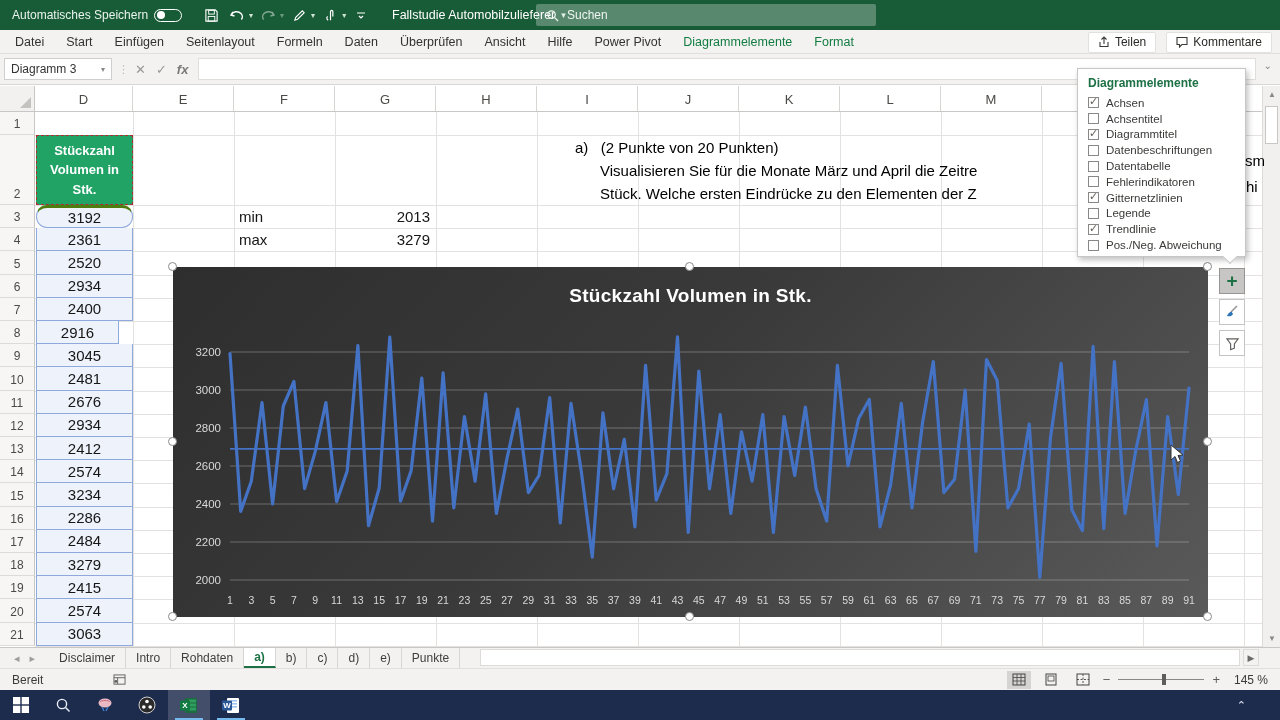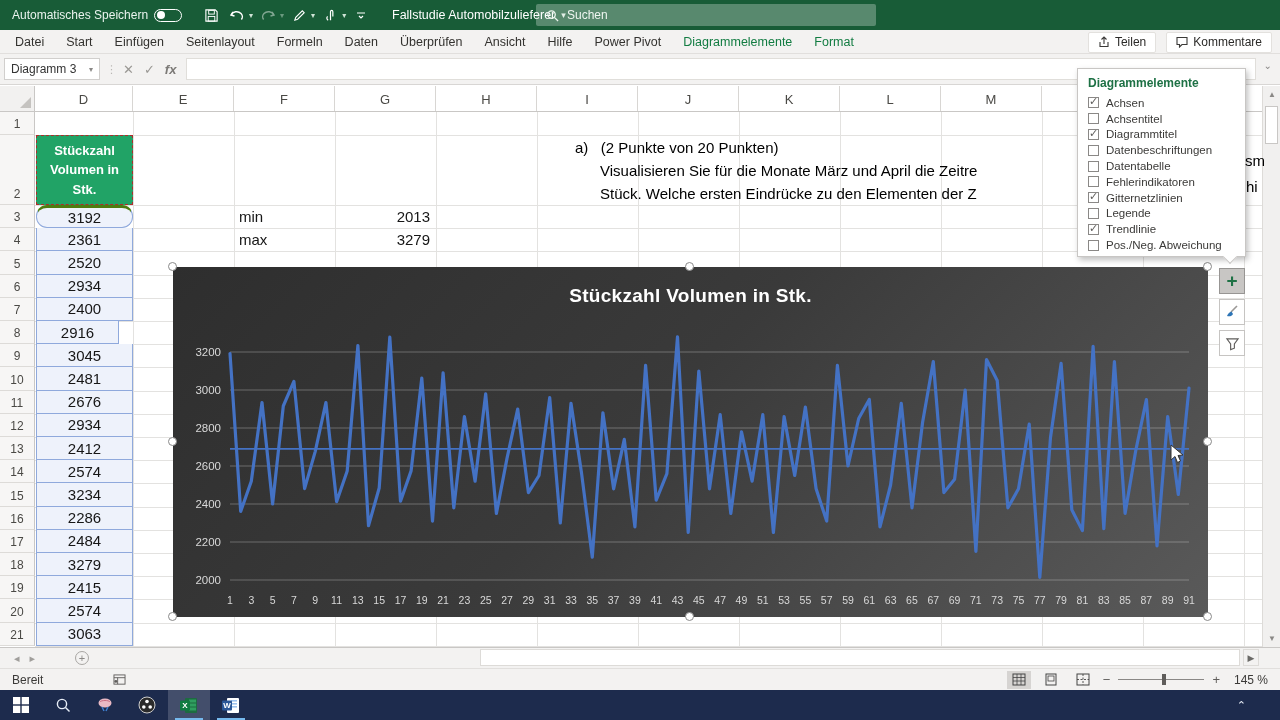--- a/index.html
+++ b/index.html
@@ -35,21 +35,21 @@
   .menu-tabs{display:flex;align-items:center;padding-left:4px;}
   .mtab{padding:0 11px;height:24px;display:flex;align-items:center;}
   .mtab.ctx{color:#127c42;}
   .menu-right{position:absolute;right:8px;top:1.5px;display:flex;gap:10px;}
   .mr-btn{background:#fff;border:1px solid #e3e1de;border-radius:2px;height:21px;padding:0 9px;
     display:flex;align-items:center;gap:5px;font-size:12px;color:#2b2a28;}
 
   
   .formulabar{position:absolute;left:0;top:54px;width:1280px;height:31px;background:#f3f2f1;
     display:flex;align-items:center;border-bottom:1px solid #d8d6d4;}
-  .namebox{width:96px;height:22px;background:#fff;border:1px solid #d1cfcd;margin-left:4px;
+  .namebox{width:108px;height:22px;background:#fff;border:1px solid #d1cfcd;margin-left:4px;
     display:flex;align-items:center;justify-content:space-between;padding:0 6px;font-size:12px;color:#333;}
   .namebox .caret{font-size:8px;color:#8a8886;}
   .fb-sep{color:#b9b7b4;font-size:11px;margin:0 6px;}
   .fb-btns{display:flex;gap:10px;color:#9a9894;font-size:13px;align-items:center;}
   .fx{font-style:italic;font-weight:bold;color:#7c7a77;font-size:13px;}
   .fb-input{flex:1;height:22px;background:#fff;border:1px solid #e0deda;margin:0 24px 0 10px;}
   .ribbon-collapse{position:absolute;right:8px;top:60px;color:#8a8886;font-size:10px;z-index:40;}
 
   
   .sheet{position:absolute;left:0;top:86px;width:1262px;height:561px;background:#fff;overflow:hidden;}
@@ -517,20 +517,31 @@
     <div class="vs-arrow">▲</div>
     <div class="vs-thumb"></div>
     <div class="vs-arrow vs-bottom">▼</div>
   </div>
 
   <div class="tabrow">
     <div class="tab-nav">
       <span>◂</span>
       <span>▸</span>
     </div>
+    <div id="sheet-tabs" style="display:flex;align-items:stretch;">
+        <div class="stab">Disclaimer</div>
+        <div class="stab">Intro</div>
+        <div class="stab">Rohdaten</div>
+        <div class="stab active">a)</div>
+        <div class="stab">b)</div>
+        <div class="stab">c)</div>
+        <div class="stab">d)</div>
+        <div class="stab">e)</div>
+        <div class="stab">Punkte</div>
+      </div>
     <div class="addsheet">
         <span class="circ">+</span>
       </div>
   </div>
   <div class="hscroll"></div>
   <div class="hs-arrow">▶</div>
 
   <div class="statusbar">
     <div class="status-left">
       <span>Bereit</span>

